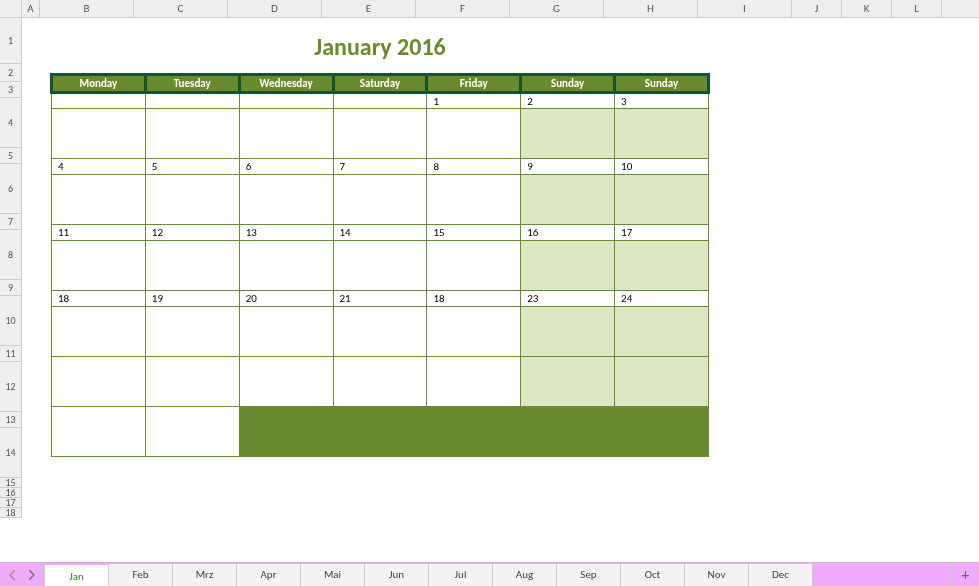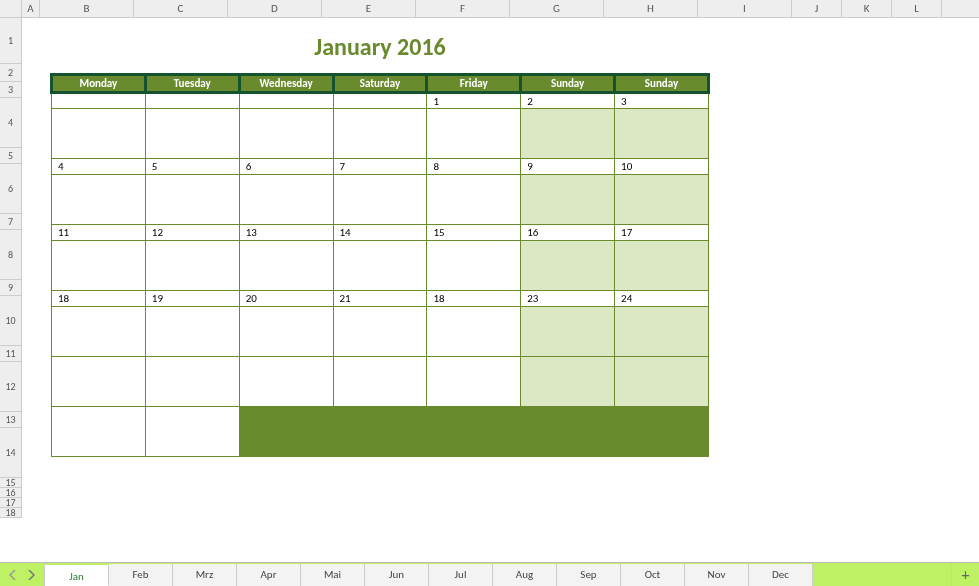--- a/index.html
+++ b/index.html
@@ -42,21 +42,21 @@
   .cal-table td.trail-num { border:1px solid #6a8a2e; background:#fff; height:16px; }
   .cal-table td.trail-body { border:1px solid #6a8a2e; background:#fff; height:50px; }
   .cal-table td.notes-head {
     background:#6a8a2e; color:#fff; font-size:11px; font-weight:bold; height:16px; padding-left:6px; border:1px solid #6a8a2e;
   }
   .cal-table td.notes-body {
     background:#6a8a2e; height:50px; border:1px solid #6a8a2e;
   }
 
   
-  .tabbar { height: 24px; border-top: 1px solid #bbb; background: #bef264; display: flex; align-items: stretch; font-size: 11px; color:#444; }
+  .tabbar { height: 24px; border-top: 1px solid #bbb; background: #f0abfc; display: flex; align-items: stretch; font-size: 11px; color:#444; }
   .tabnav { display:flex; align-items:center; padding: 0 6px; gap:4px; border-right:1px solid #ccc; }
   .tabnav .arrow { width:14px; height:14px; display:flex; align-items:center; justify-content:center; color:#888; cursor:default; }
   .tabnav .arrow svg { width:8px; height:10px; }
   .tabs { display:flex; align-items:flex-end; flex:1; overflow:hidden; }
   .tab { min-width:64px; padding: 0 10px; height:22px; line-height:22px; text-align:center; border-right:1px solid #ccc; background:#f3f3f3; cursor:default; }
   .tab.active { background:#fff; color:#2e7d32; border-bottom:2px solid #fff; font-weight:500; margin-bottom:-1px; border-top:1px solid #fff; }
   .addtab { width:28px; display:flex; align-items:center; justify-content:center; font-size:16px; color:#666; border-left:1px solid #ccc; }
 </style>
 </head>
 <body>

